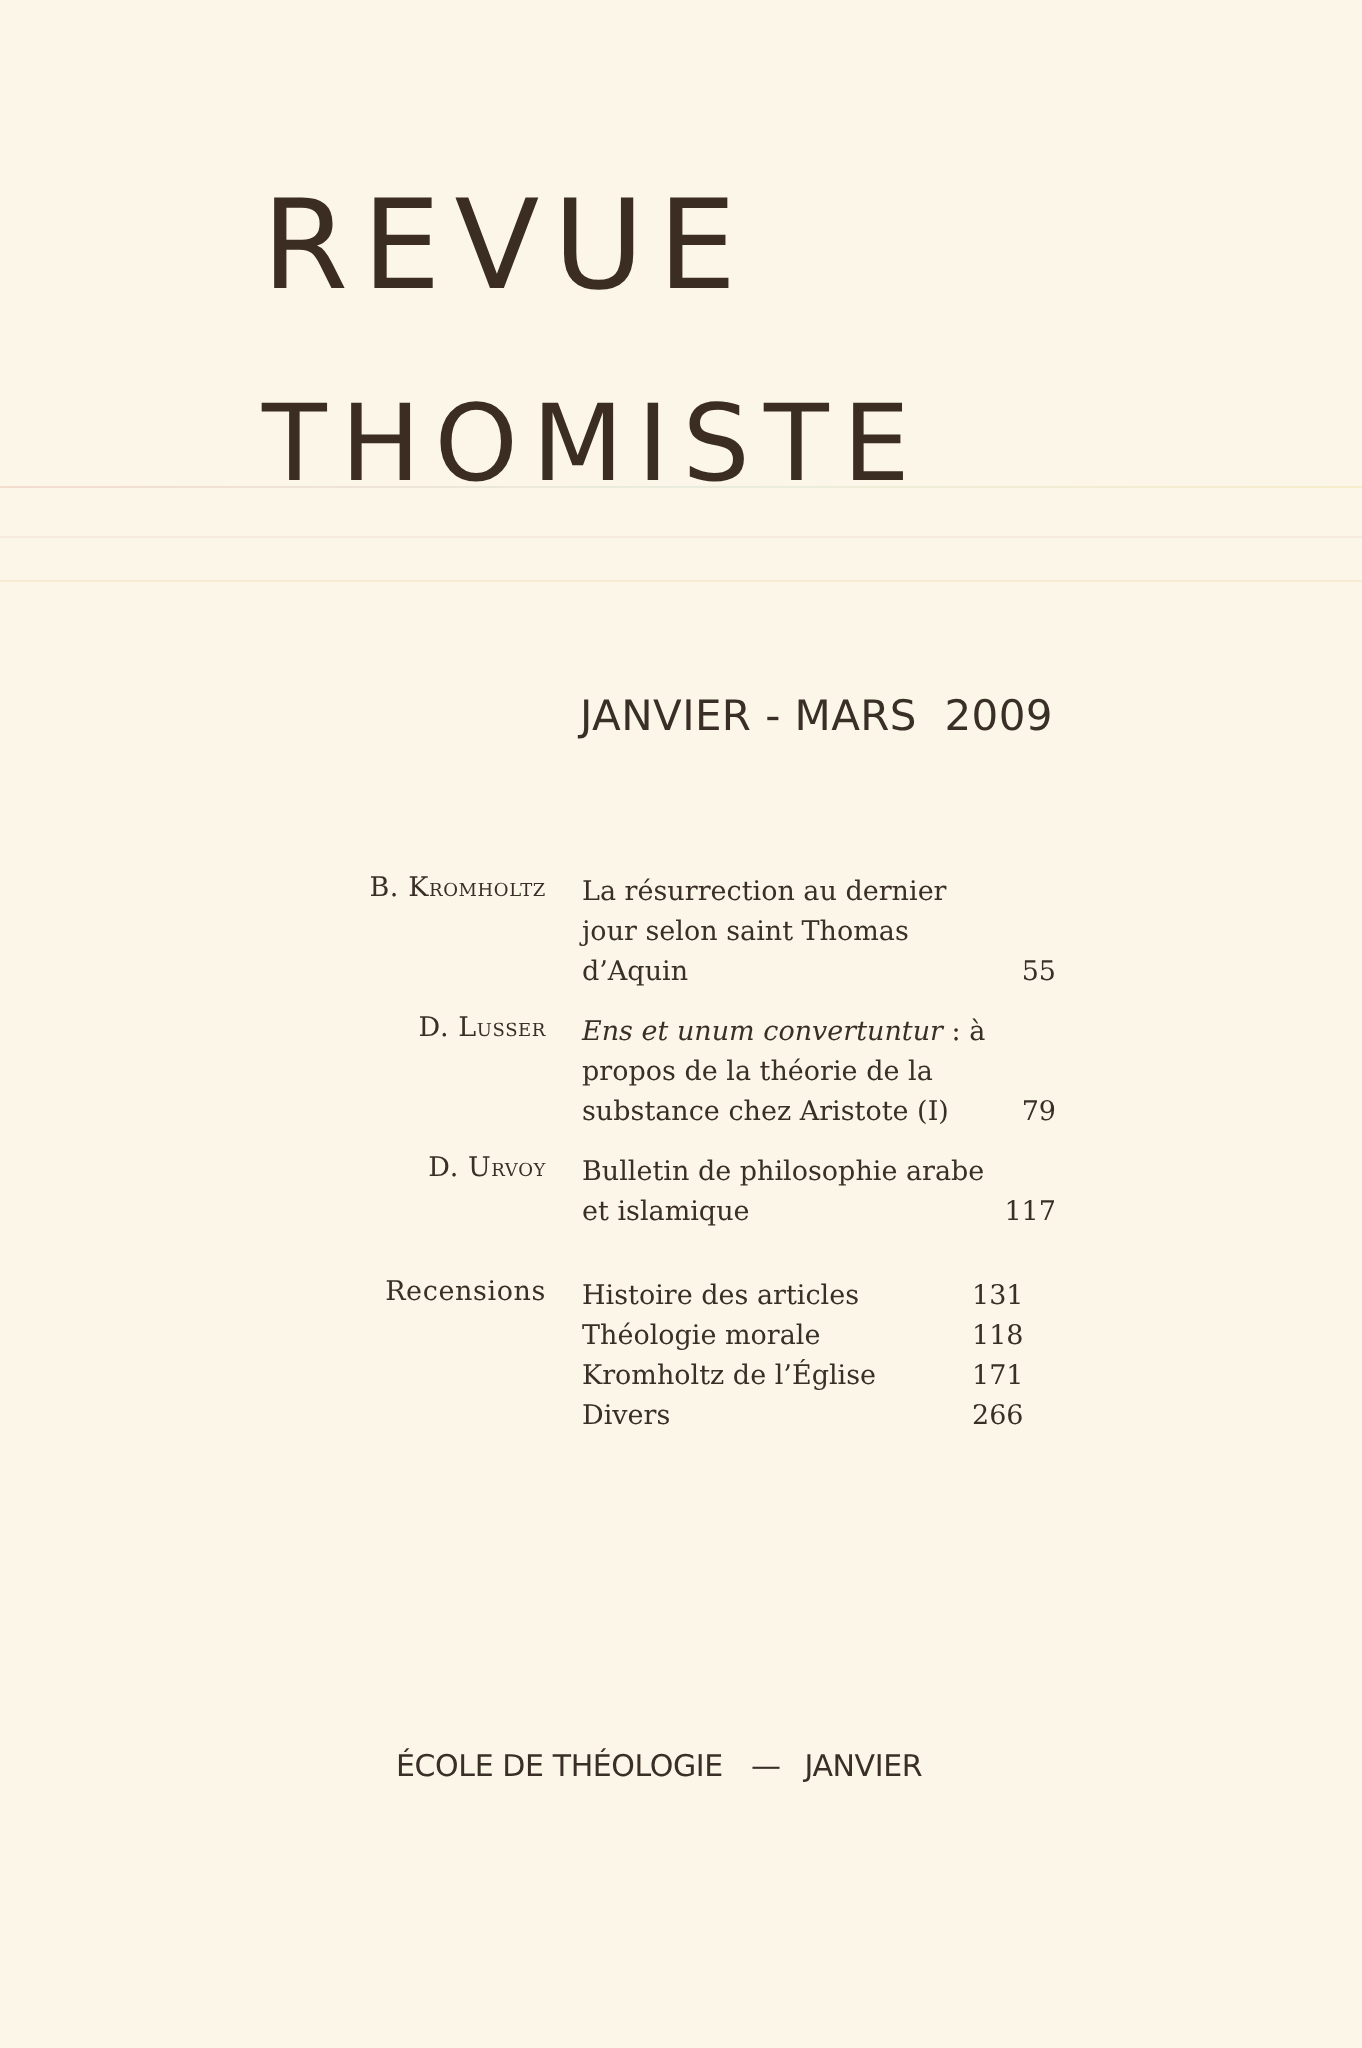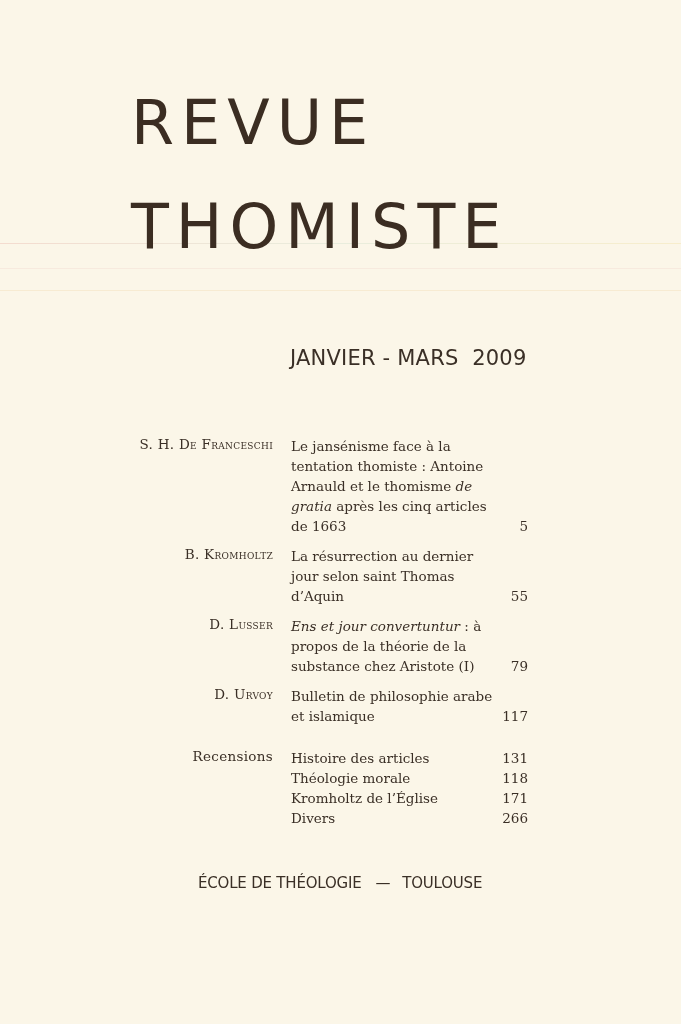--- a/index.html
+++ b/index.html
@@ -19,21 +19,21 @@
     .title {
       position: absolute; left: 131px;
       font-family: "DejaVu Sans", sans-serif;
       font-weight: normal;
       color: #3b2d22;
       letter-spacing: 6px;
       line-height: 1;
       margin: 0;
     }
     .title.l1 { top: 92px; font-size: 62px; letter-spacing: 7px; }
-    .title.l2 { top: 196px; font-size: 62px; letter-spacing: 7px; }
+    .title.l2 { top: 196px; font-size: 53px; letter-spacing: 7px; }
     .issue {
       position: absolute; left: 290px; top: 346px;
       font-family: "DejaVu Sans", sans-serif;
       font-size: 21px; color: #3a2f26; letter-spacing: 0.2px;
     }
     .toc {
       position: absolute; left: 0; top: 436px; width: 681px;
       font-family: "DejaVu Serif", serif;
       font-size: 13.5px; color: #3a2f26;
     }
@@ -46,21 +46,21 @@
     .author.plain { font-variant: normal; }
     .entry-title {
       margin-left: 291px; width: 210px; line-height: 20px;
     }
     .page-num {
       position: absolute; left: 470px; width: 58px; text-align: right;
       bottom: 0; line-height: 20px;
     }
     .rec-row { position: relative; height: 20px; line-height: 20px; }
     .rec-label { margin-left: 291px; }
-    .rec-num { position: absolute; left: 470px; width: 58px; text-align: right; top: 0; }
+    .rec-num { position: absolute; left: 486px; width: 58px; text-align: left; top: 0; }
     .footer {
       position: absolute; left: 198px; top: 874px;
       font-family: "DejaVu Sans", sans-serif;
       font-size: 15px; color: #3a2f26; white-space: nowrap;
       letter-spacing: -0.2px;
     }
     .footer .dash { margin: 0 12px 0 14px; }
     i { font-style: italic; }
   </style>
 </head>
@@ -70,35 +70,30 @@
   <div class="scanline" style="top:243px;background:linear-gradient(90deg,rgba(230,170,160,.35),rgba(200,220,200,.35),rgba(240,220,150,.35));"></div>
   <div class="scanline" style="top:268px;background:rgba(235,200,190,.25);"></div>
   <div class="scanline" style="top:290px;background:rgba(240,215,170,.35);"></div>
 
   <h1 class="title l1">REVUE</h1>
   <h1 class="title l2">THOMISTE</h1>
 
   <div class="issue" style="white-space:pre;">JANVIER - MARS  2009</div>
 
   <div class="toc">
-    <div class="entry">
-      <span class="author">S. H. De Franceschi</span>
-      <div class="entry-title"><span>Le jansénisme face à la tentation thomiste : Antoine Arnauld et le thomisme </span><i>de gratia</i><span> après les cinq articles de 1663</span></div>
-      <span class="page-num">5</span>
-    </div>
 
     <div class="entry">
       <span class="author">B. Kromholtz</span>
       <div class="entry-title"><span>La résurrection au dernier jour selon saint Thomas d’Aquin</span></div>
       <span class="page-num">55</span>
     </div>
 
     <div class="entry">
       <span class="author">D. Lusser</span>
-      <div class="entry-title"><i>Ens et jour convertuntur</i><span> : à propos de la théorie de la substance chez Aristote (I)</span></div>
+      <div class="entry-title"><i>Ens et unum convertuntur</i><span> : à propos de la théorie de la substance chez Aristote (I)</span></div>
       <span class="page-num">79</span>
     </div>
 
     <div class="entry" style="margin-bottom:22px;">
       <span class="author">D. Urvoy</span>
       <div class="entry-title"><span>Bulletin de philosophie arabe et islamique</span></div>
       <span class="page-num">117</span>
     </div>
 
     <div class="entry">
@@ -116,15 +111,15 @@
         <span class="rec-num">171</span>
       </div>
       <div class="rec-row">
         <span class="rec-label">Divers</span>
         <span class="rec-num">266</span>
       </div>
     </div>
   </div>
 
   <div class="footer">
-    <span>ÉCOLE DE THÉOLOGIE</span><span class="dash">—</span><span>TOULOUSE</span>
+    <span>ÉCOLE DE THÉOLOGIE</span><span class="dash">—</span><span>JANVIER</span>
   </div>
 </div>
 
 </body></html>

